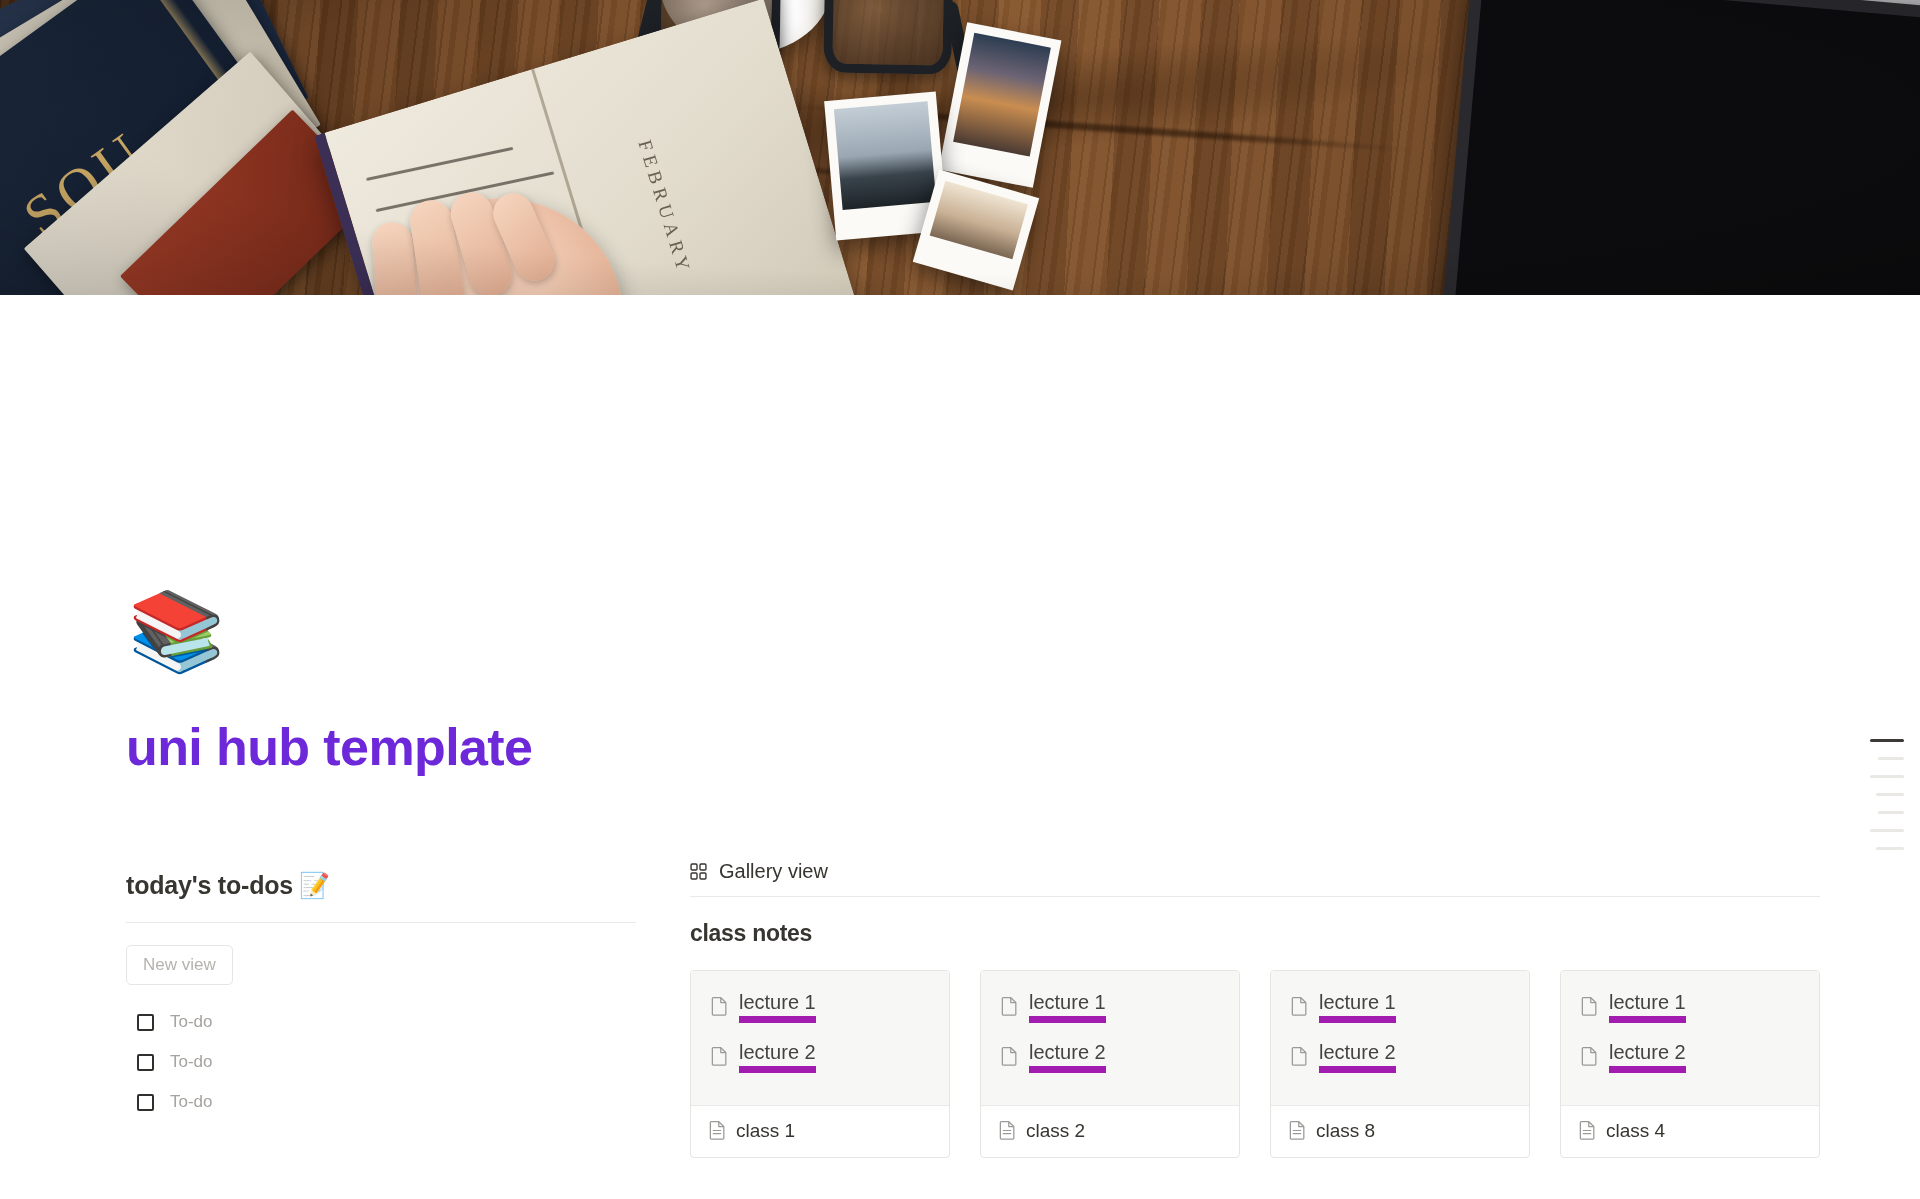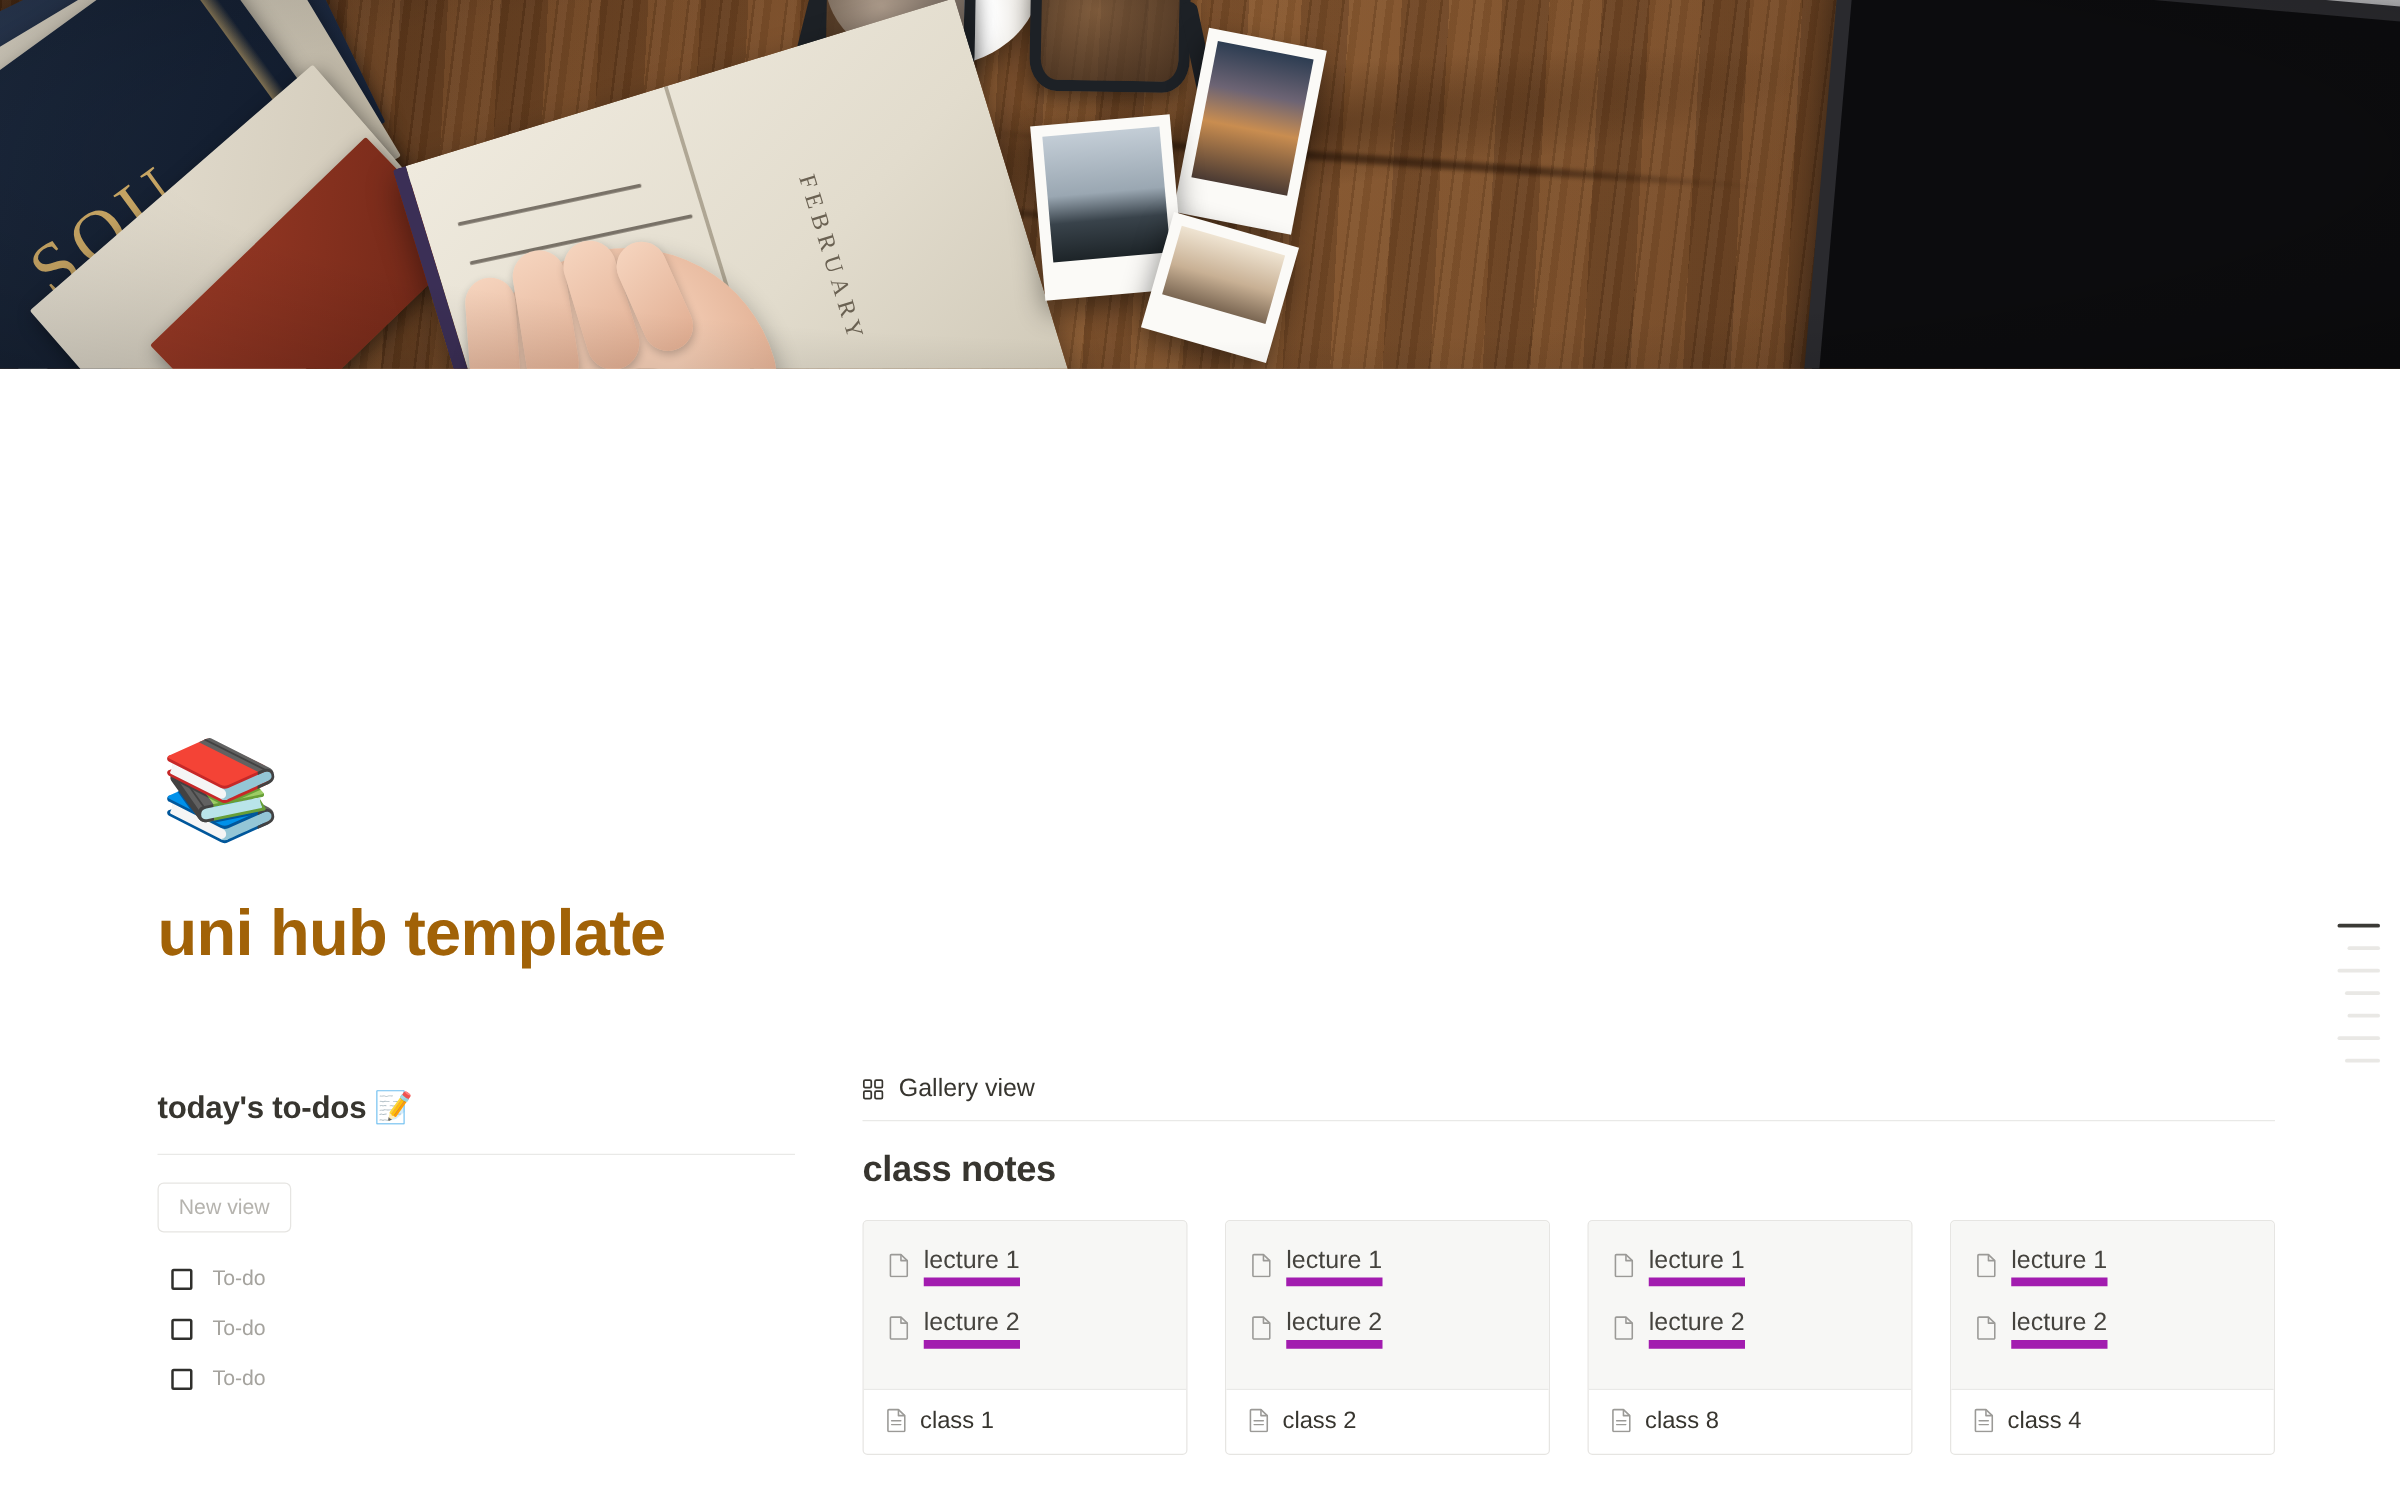--- a/index.html
+++ b/index.html
@@ -197,21 +197,21 @@
     font-size: 78px;
     line-height: 1;
     user-select: none;
   }
 
   .page-title {
     position: absolute;
     left: 126px; top: 424px;
     font-size: 52px;
     font-weight: 700;
-    color: #a16207;
+    color: #6d28d9;
     letter-spacing: -0.6px;
     line-height: 1.1;
   }
 
   
   .toc {
     position: absolute;
     right: 16px; top: 444px;
     width: 34px;
     display: flex; flex-direction: column; gap: 15px;
@@ -299,21 +299,21 @@
     color: #37352f;
     font-size: 20px;
   }
   .view-bar .grid-icon { display: flex; }
   .view-underline {
     height: 1px;
     background: #e9e9e7;
     width: 1130px;
   }
   .db-title {
-    font-size: 29px;
+    font-size: 23px;
     font-weight: 700;
     color: #37352f;
     letter-spacing: -0.3px;
     margin-top: 23px;
     margin-bottom: 23px;
   }
   .cards {
     display: grid;
     grid-template-columns: repeat(4, 1fr);
     gap: 30px;

